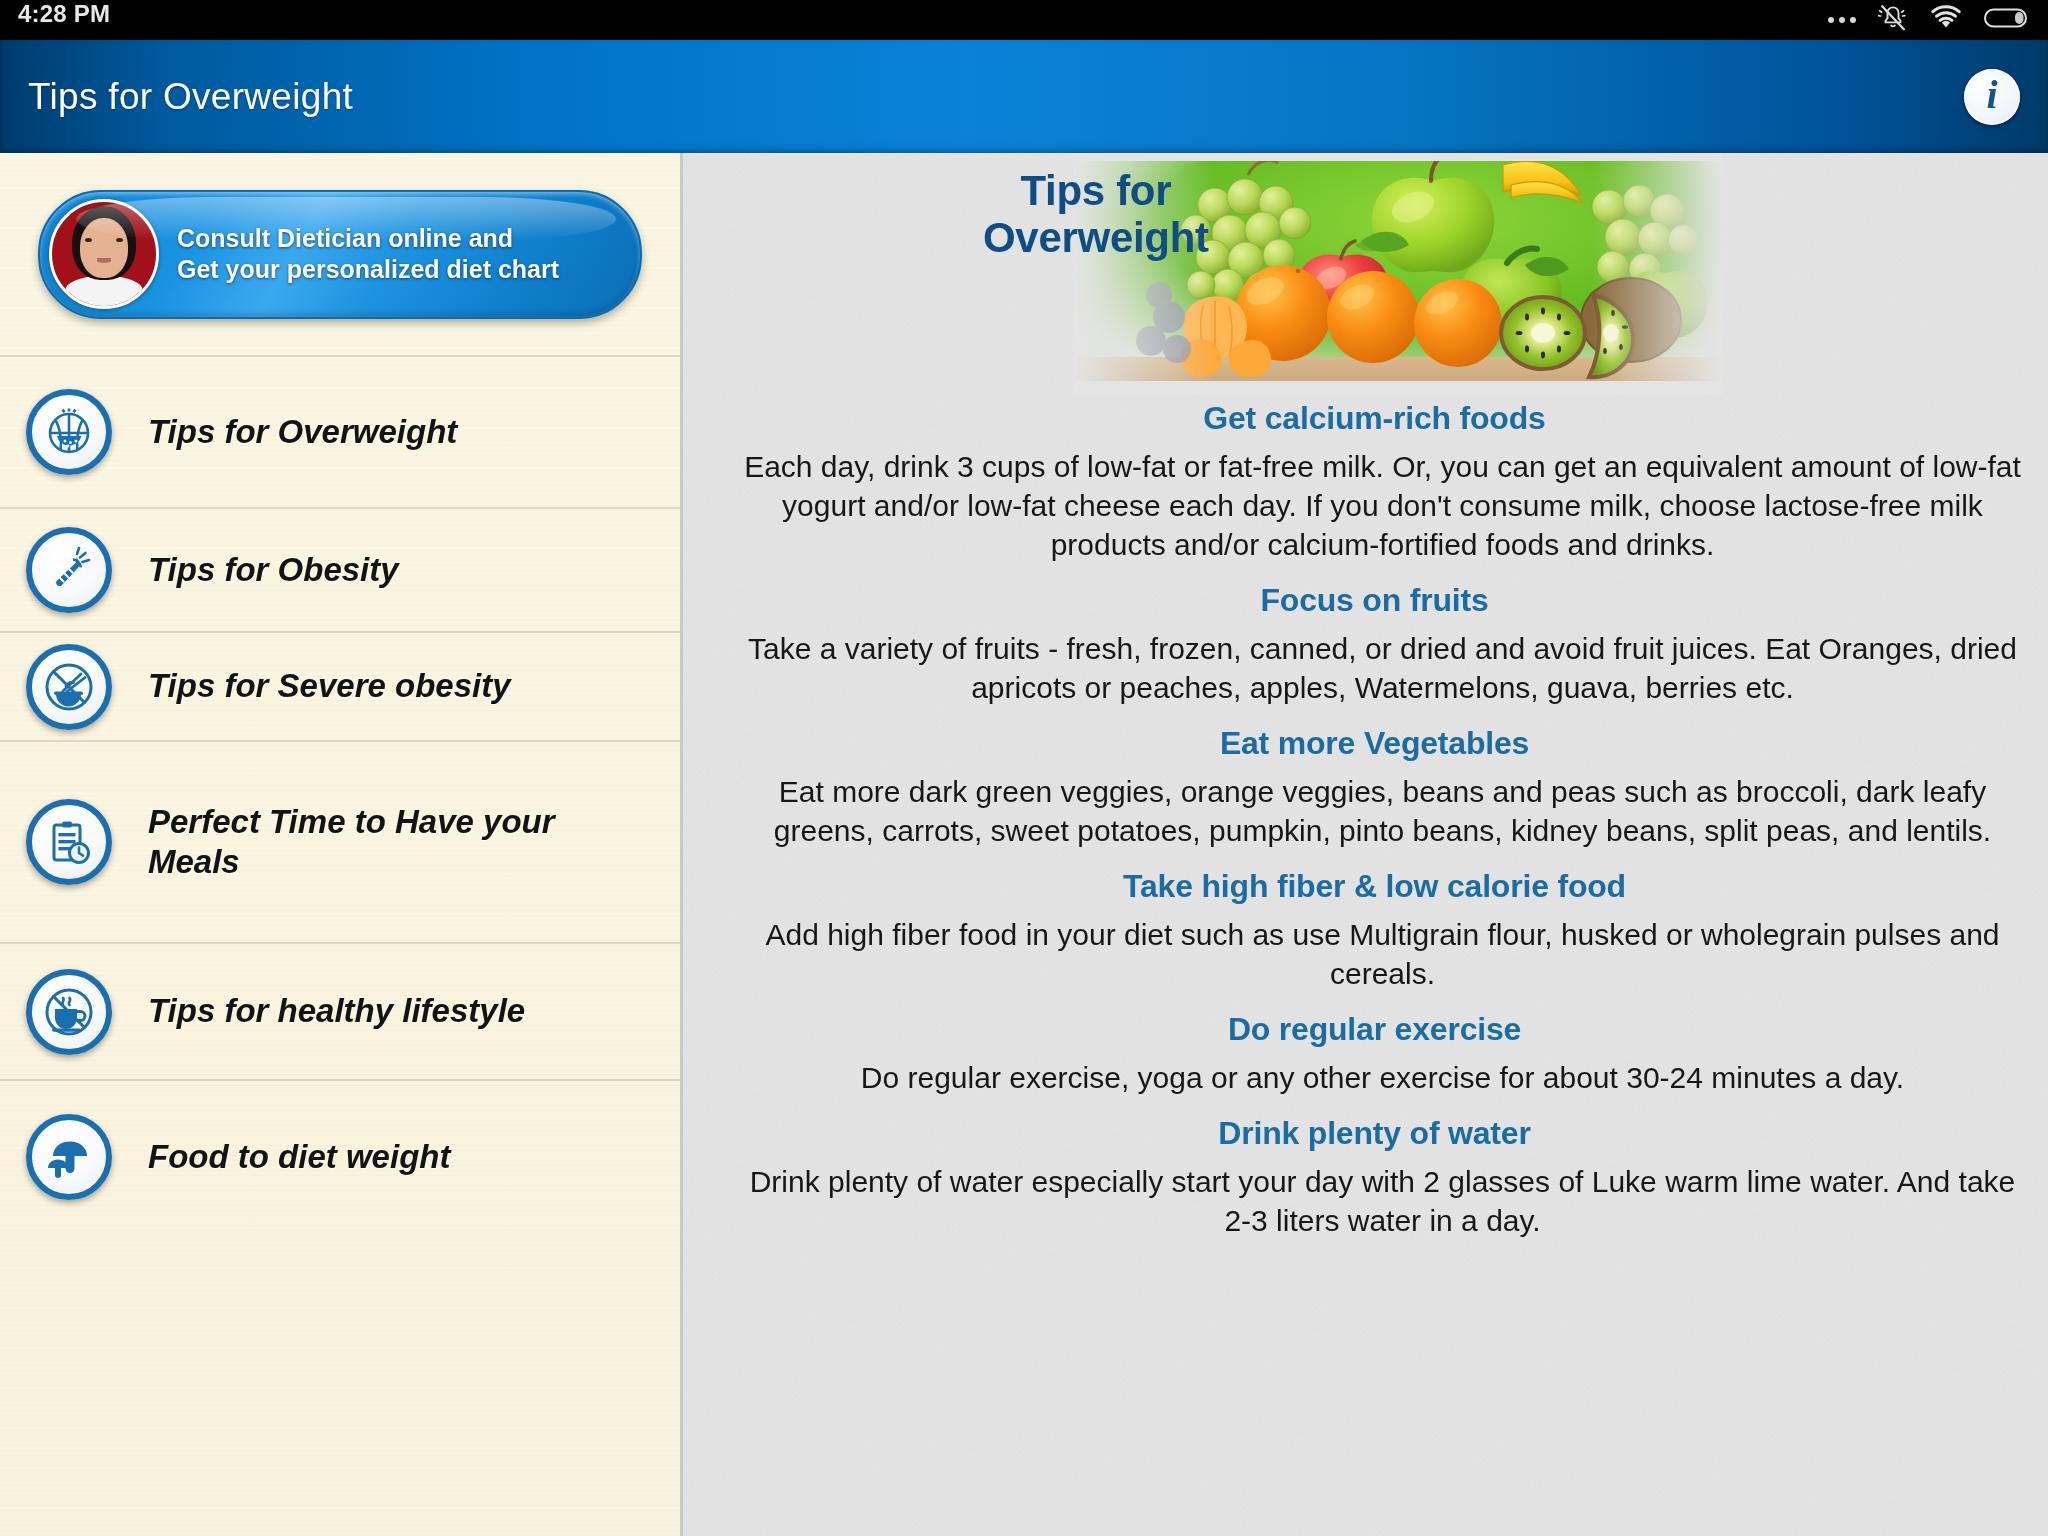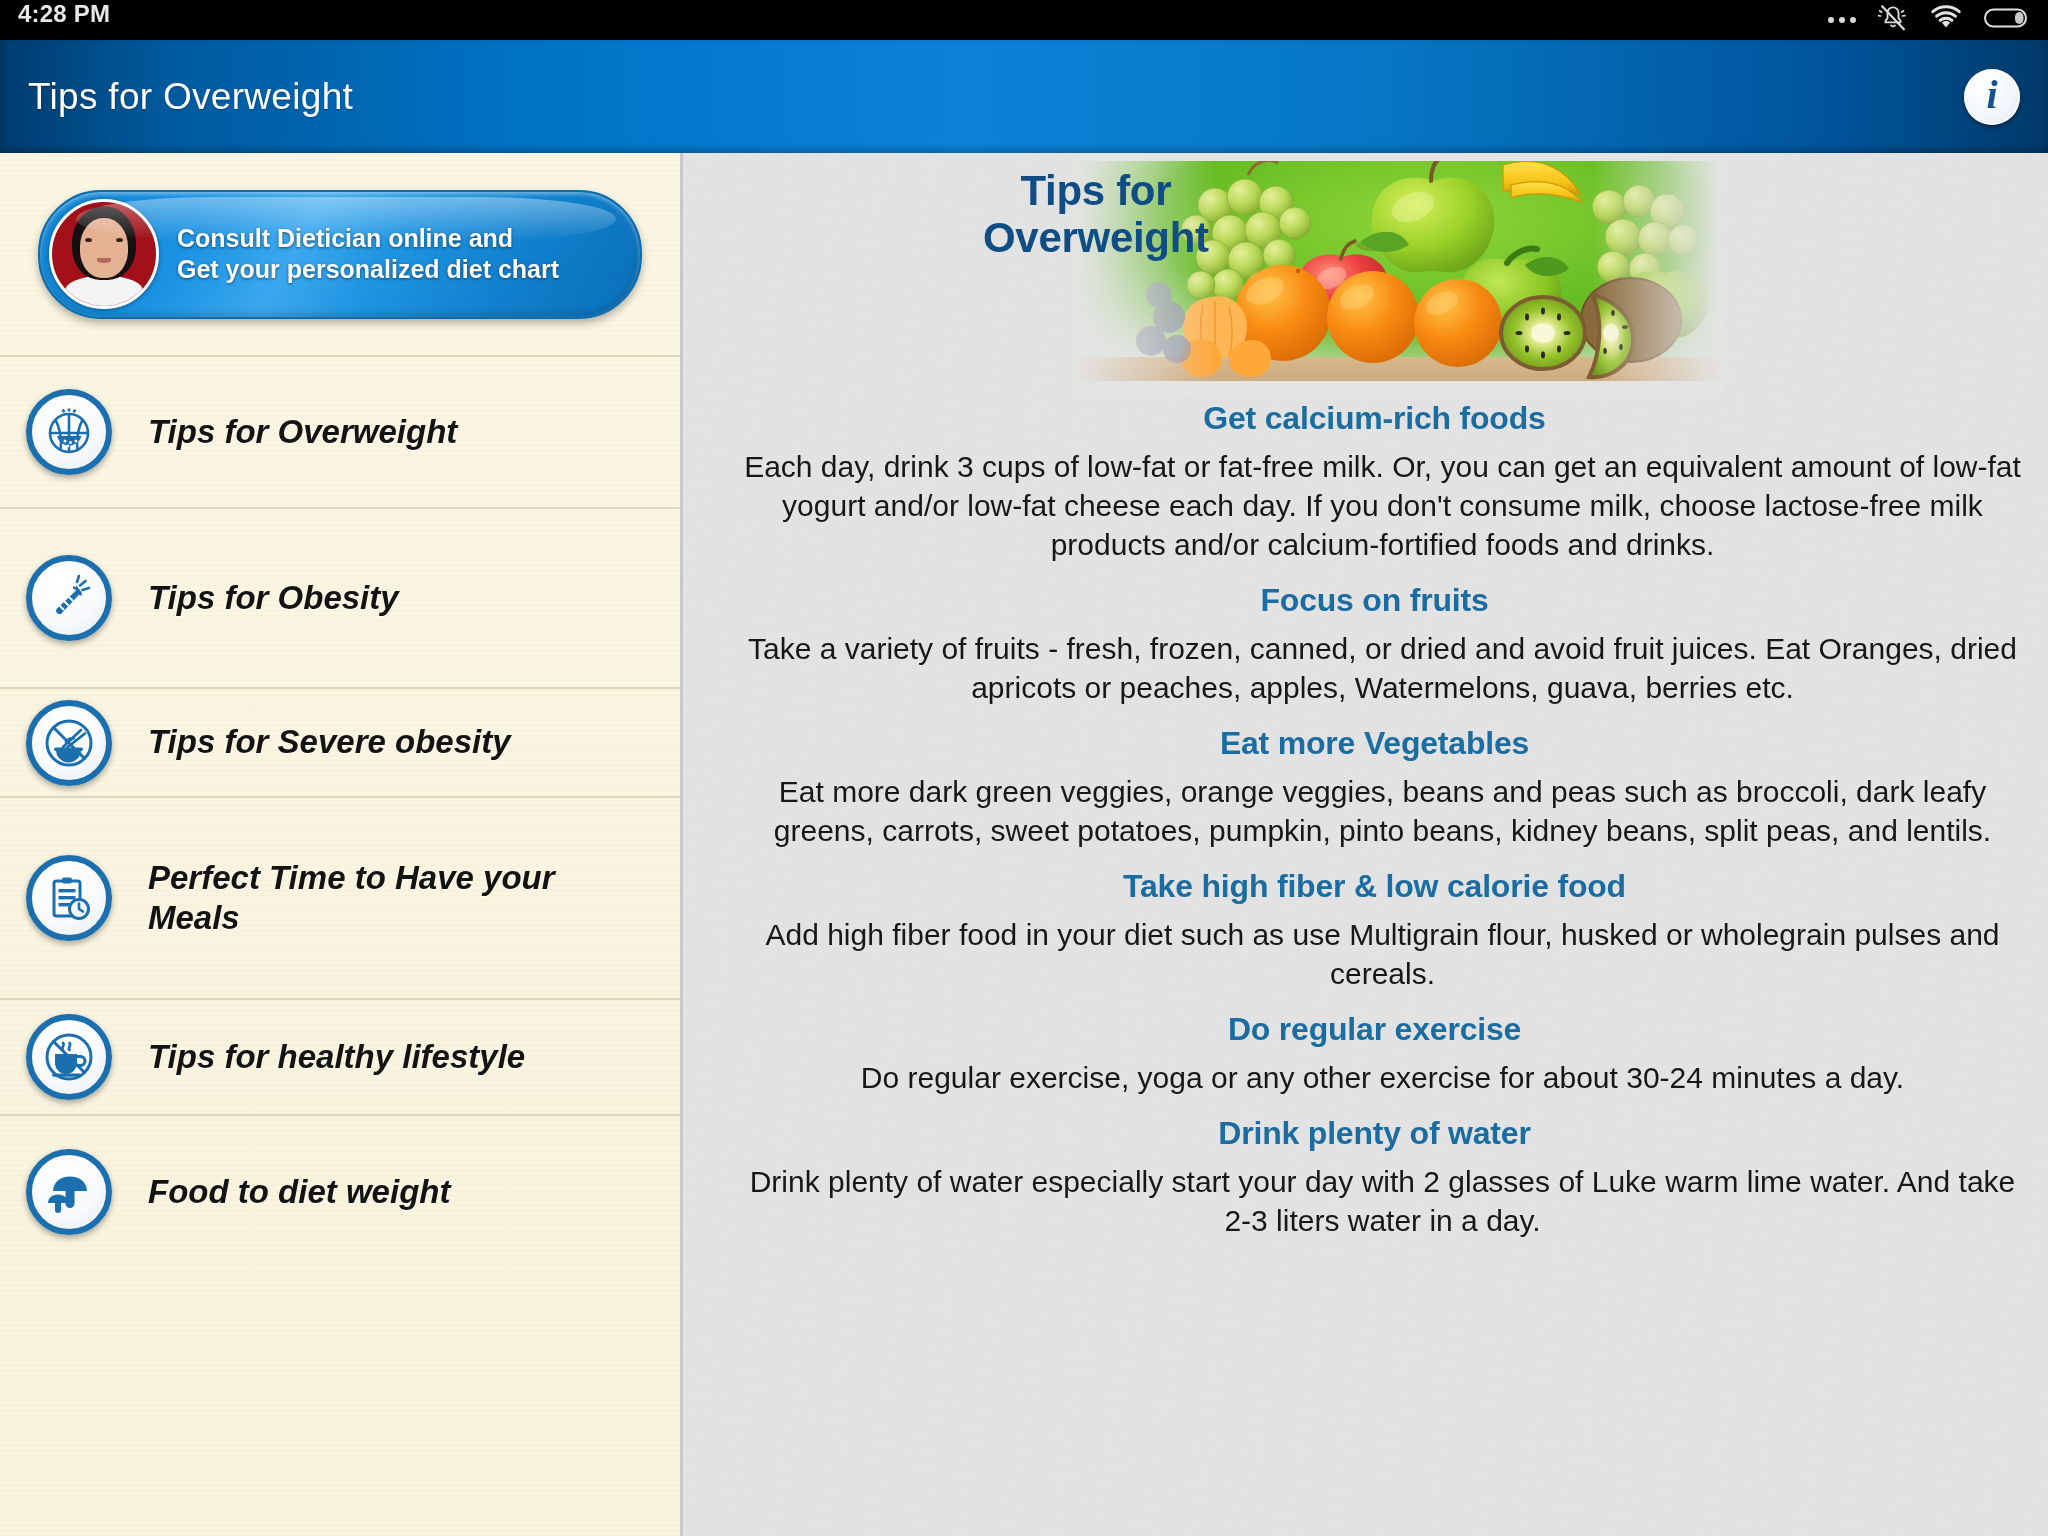--- a/index.html
+++ b/index.html
@@ -352,21 +352,21 @@
                   <circle cx="27.5" cy="36.5" r="1.5"></circle>
                 <circle cx="33" cy="35" r="1.5"></circle>
                   <circle cx="25" cy="40" r="1.4"></circle>
                 <circle cx="31" cy="40" r="1.4"></circle>
               </g>
             </svg>
           </div>
           <div class="navitem-label">Tips for Overweight</div>
         </div>
 
-        <div class="navitem" style="height:180px">
+        <div class="navitem" style="height:124px">
           <div class="navitem-icon">
             <svg width="52" height="52" viewBox="0 0 52 52">
               <path d="M33 13c3.5 3.5 4.2 8 2.5 10.2L18.5 41.5c-1.2 1.3-3.5.6-4.4-.4-.9-1-1.6-3.2-.3-4.4L32 19.5C34 17.8 33.5 14 33 13z" fill="#1b6fae"></path>
               <path d="M30 15.5c4 .3 7.5 3.8 7.8 7.8" fill="none" stroke="#1b6fae" stroke-width="2.6"></path>
               <g stroke="#1b6fae" stroke-width="2.6" stroke-linecap="round">
                 <path d="M37 13.5l5.5-4.5M39.5 18l6.5-2M34 10l2-6"></path>
               </g>
               <g stroke="#f4f8fb" stroke-width="2" stroke-linecap="round">
                 <path d="M26 25l3.5 3.5M21.5 29.5l3.5 3.5M17 34l3.5 3.5"></path>
               </g>
@@ -401,21 +401,21 @@
                 <rect x="15.5" y="24" width="17" height="3.4"></rect>
                 <rect x="15.5" y="31" width="12" height="3.4"></rect>
               </g>
               <circle cx="36" cy="37" r="9.5" fill="#f4f8fb" stroke="#1b6fae" stroke-width="3"></circle>
               <path d="M36 31.5V37l4 2.5" fill="none" stroke="#1b6fae" stroke-width="2.6" stroke-linecap="round"></path>
             </svg>
           </div>
           <div class="navitem-label">Perfect Time to Have your Meals</div>
         </div>
 
-        <div class="navitem" style="height:116px">
+        <div class="navitem" style="height:137px">
           <div class="navitem-icon">
             <svg width="52" height="52" viewBox="0 0 52 52">
               <path d="M12 23h22v9a11 11 0 0 1-22 0z" fill="#1b6fae"></path>
               <path d="M34 25.5h3.5a4.5 4.5 0 0 1 0 9H34" fill="none" stroke="#1b6fae" stroke-width="3"></path>
               <rect x="9" y="42.5" width="29" height="3.2" rx="1.6" fill="#1b6fae"></rect>
               <g fill="none" stroke="#1b6fae" stroke-width="2.6" stroke-linecap="round">
                 <path d="M20 19c-2.5-2.5 2.5-4.5 0-7"></path>
                 <path d="M26.5 19c-2.5-2.5 2.5-4.5 0-7"></path>
               </g>
               <circle cx="26" cy="26" r="22" fill="none" stroke="#1b6fae" stroke-width="3"></circle>

